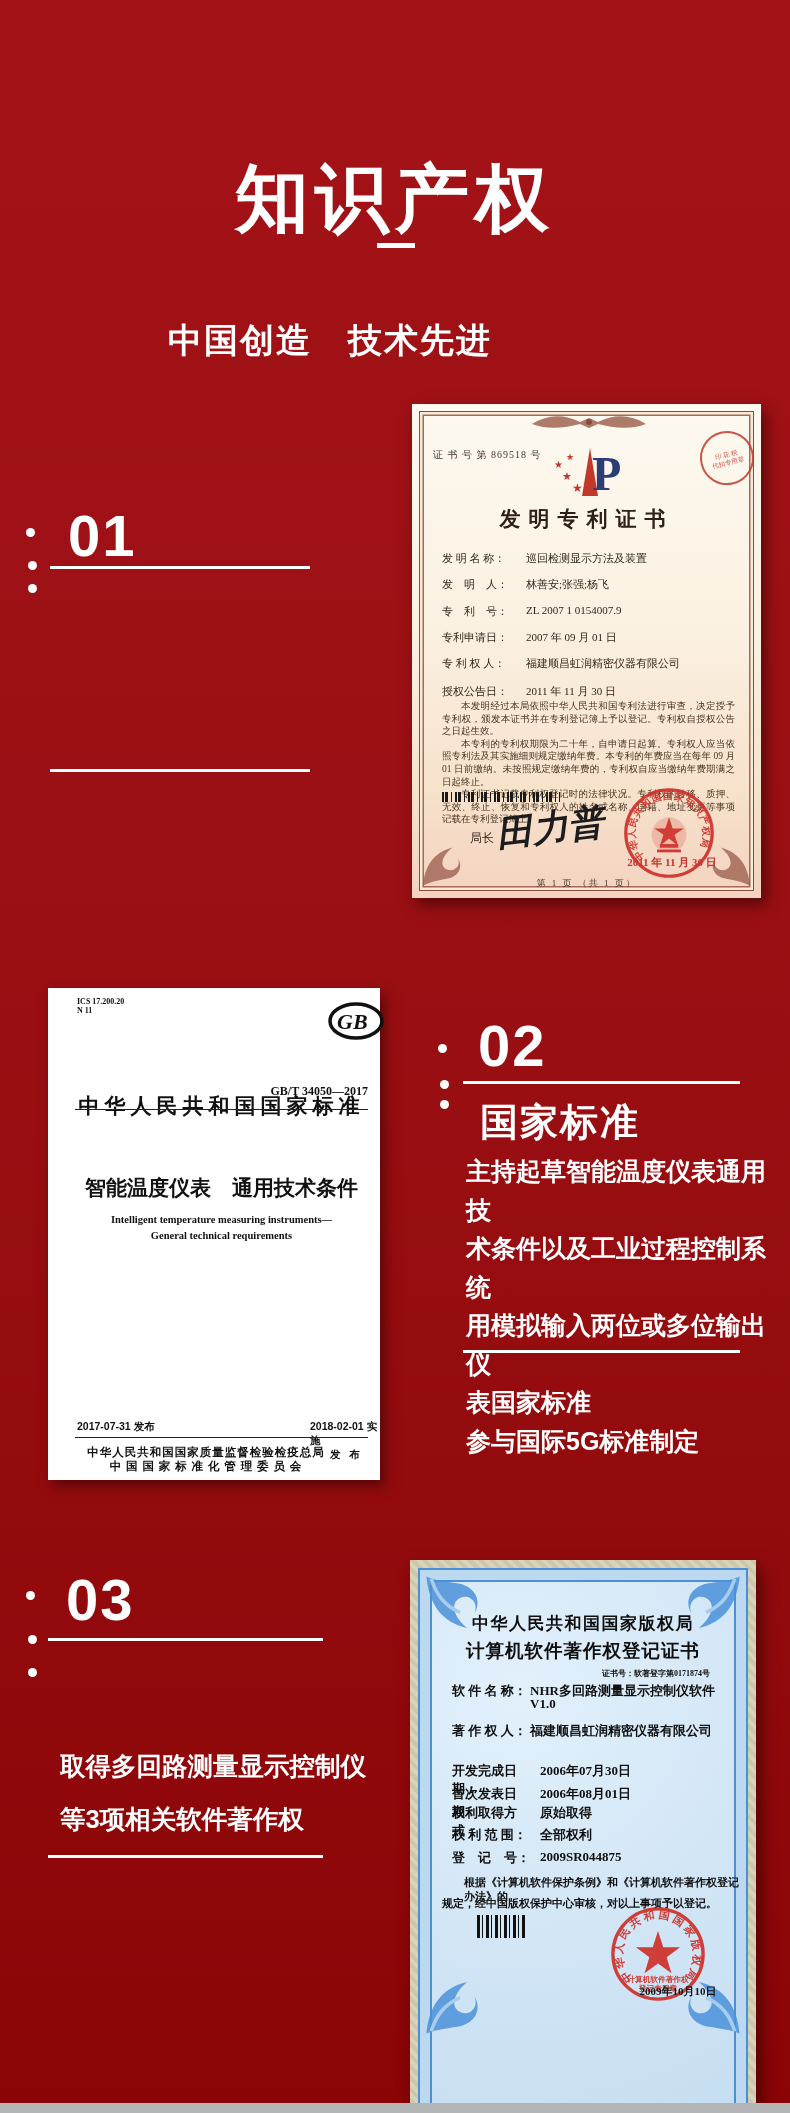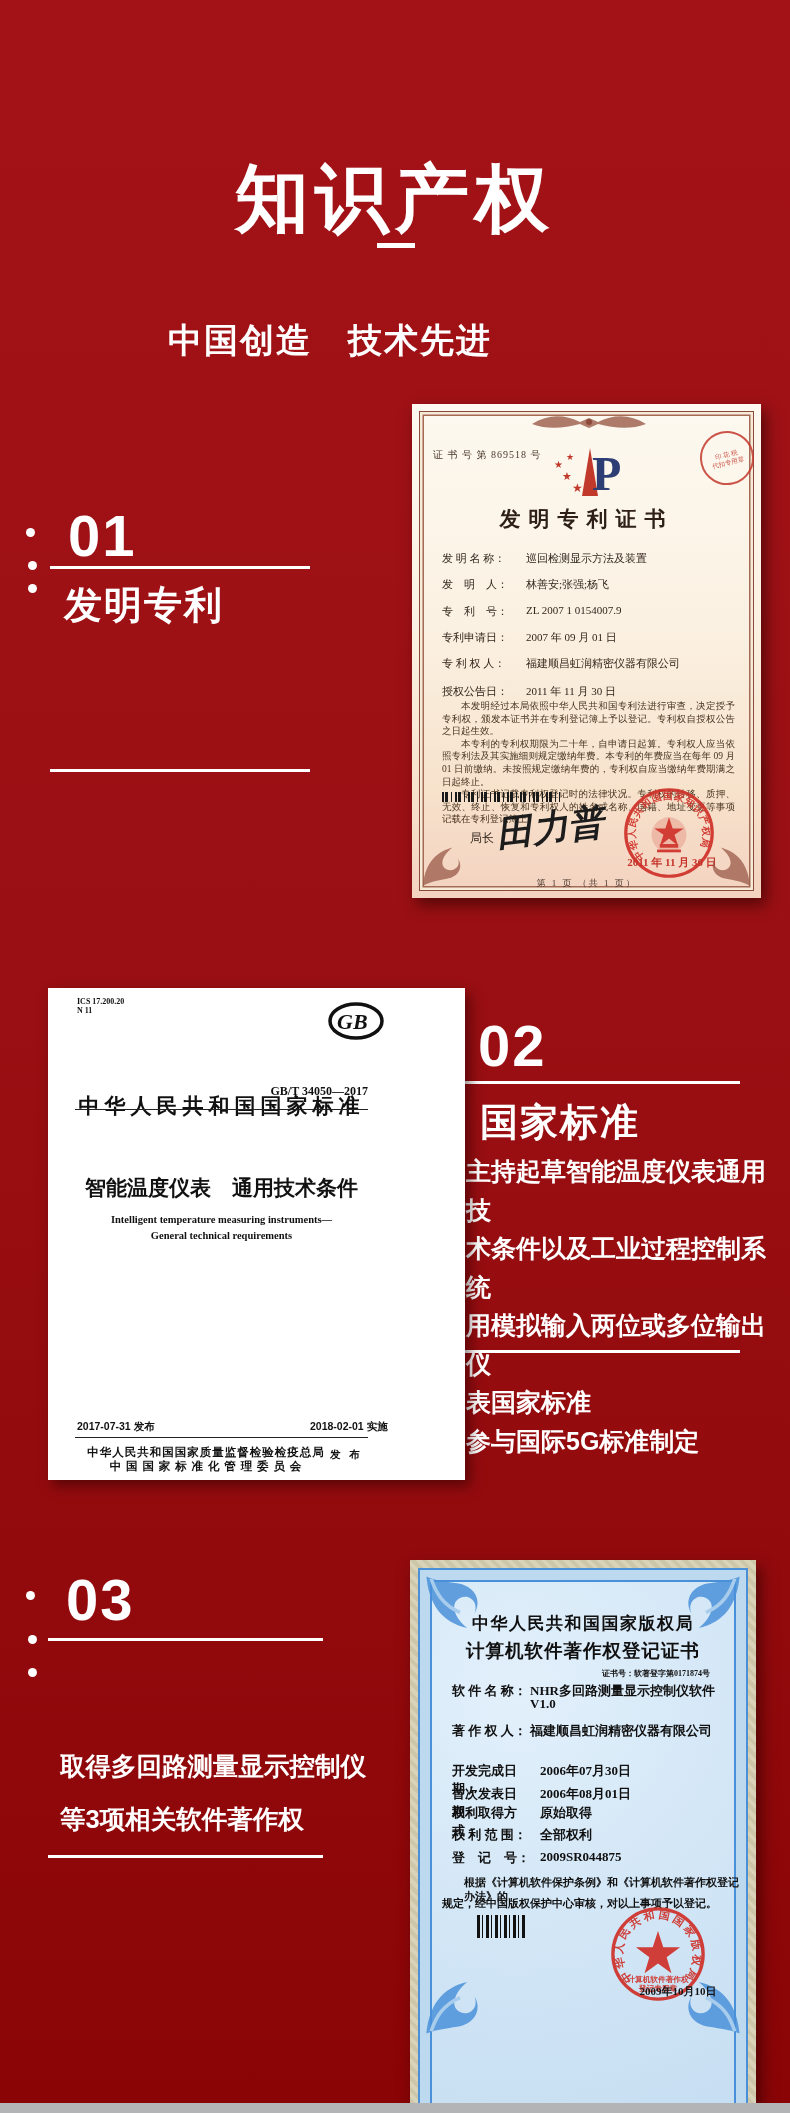--- a/index.html
+++ b/index.html
@@ -41,21 +41,21 @@
   .p-sig{left:84px;top:400px;font-size:36px;font-style:italic;font-weight:700;color:#1c1c1c;
          transform:rotate(-7deg);font-family:"Liberation Serif",serif;}
   .p-sealdate{left:205px;top:451px;width:110px;text-align:center;color:#c5342b;
               font-weight:700;font-size:11px;}
   .p-footer{left:0;top:473px;width:349px;text-align:center;font-size:9px;color:#4a382c;letter-spacing:2px;}
   .p-stamp{left:288px;top:27px;width:54px;height:54px;border:2px solid #c4392e;border-radius:50%;
            transform:rotate(-14deg);color:#c4392e;text-align:center;font-size:6.5px;line-height:8px;
            padding-top:18px;box-sizing:border-box;opacity:.85;}
   .seal{opacity:.92;}
   
-  .gb{left:48px;top:988px;width:417px;height:492px;background:#fff;color:#111;
+  .gb{left:48px;top:988px;width:332px;height:492px;background:#fff;color:#111;
       box-shadow:5px 6px 12px rgba(30,0,0,.5);font-family:"Liberation Serif",serif;}
   .g-ics{left:29px;top:9px;font-size:8px;line-height:9px;font-weight:700;}
   .g-title{left:0;top:60px;width:347px;text-align:center;font-size:21px;font-weight:700;letter-spacing:5px;margin-top:44px;}
   .g-code{left:0;top:96px;width:320px;text-align:right;font-size:12px;font-weight:700;}
   .g-hr{left:27px;width:293px;height:1px;background:#222;}
   .g-subject{left:0;top:186px;width:347px;text-align:center;font-size:21px;font-weight:700;
              font-family:"Liberation Sans",sans-serif;}
   .g-en{left:0;width:347px;text-align:center;font-size:10.5px;font-weight:700;}
   .g-date{top:432px;font-size:10.5px;font-weight:700;font-family:"Liberation Sans",sans-serif;}
   .g-issuer{left:38px;width:240px;text-align:center;font-size:11.5px;font-weight:700;letter-spacing:1px;}
@@ -87,21 +87,20 @@
 
   <h1 class="abs page-title">知识产权</h1>
   <div class="abs title-dash"></div>
   <div class="abs page-subtitle">中国创造　技术先进</div>
 
   <div class="abs dot" style="left:26px;top:528px"></div>
   <div class="abs dot" style="left:28px;top:561px"></div>
   <div class="abs dot" style="left:28px;top:584px"></div>
   <div class="abs sec-num" style="left:68px;top:506px">01</div>
   <div class="abs sec-line" style="left:50px;top:566px;width:260px"></div>
-  <div class="abs sec-head" style="left:64px;top:584px">发明专利</div>
   <div class="abs sec-line" style="left:50px;top:769px;width:260px"></div>
 
   <div class="abs patent">
     <div class="abs p-frame"></div>
 
     <svg class="abs" style="left:118px;top:8px" width="118" height="20" viewBox="0 0 118 20">
       <path d="M2,12 C18,2 34,2 50,10 L59,6 L68,10 C84,2 100,2 116,12 C100,18 84,16 68,12 L59,16 L50,12 C34,16 18,18 2,12 Z" fill="#9a5a48" opacity=".8"></path>
       <circle cx="59" cy="10" r="3" fill="#8c4a3a"></circle>
     </svg>
     <div class="abs p-certno">证 书 号 第 869518 号</div>

